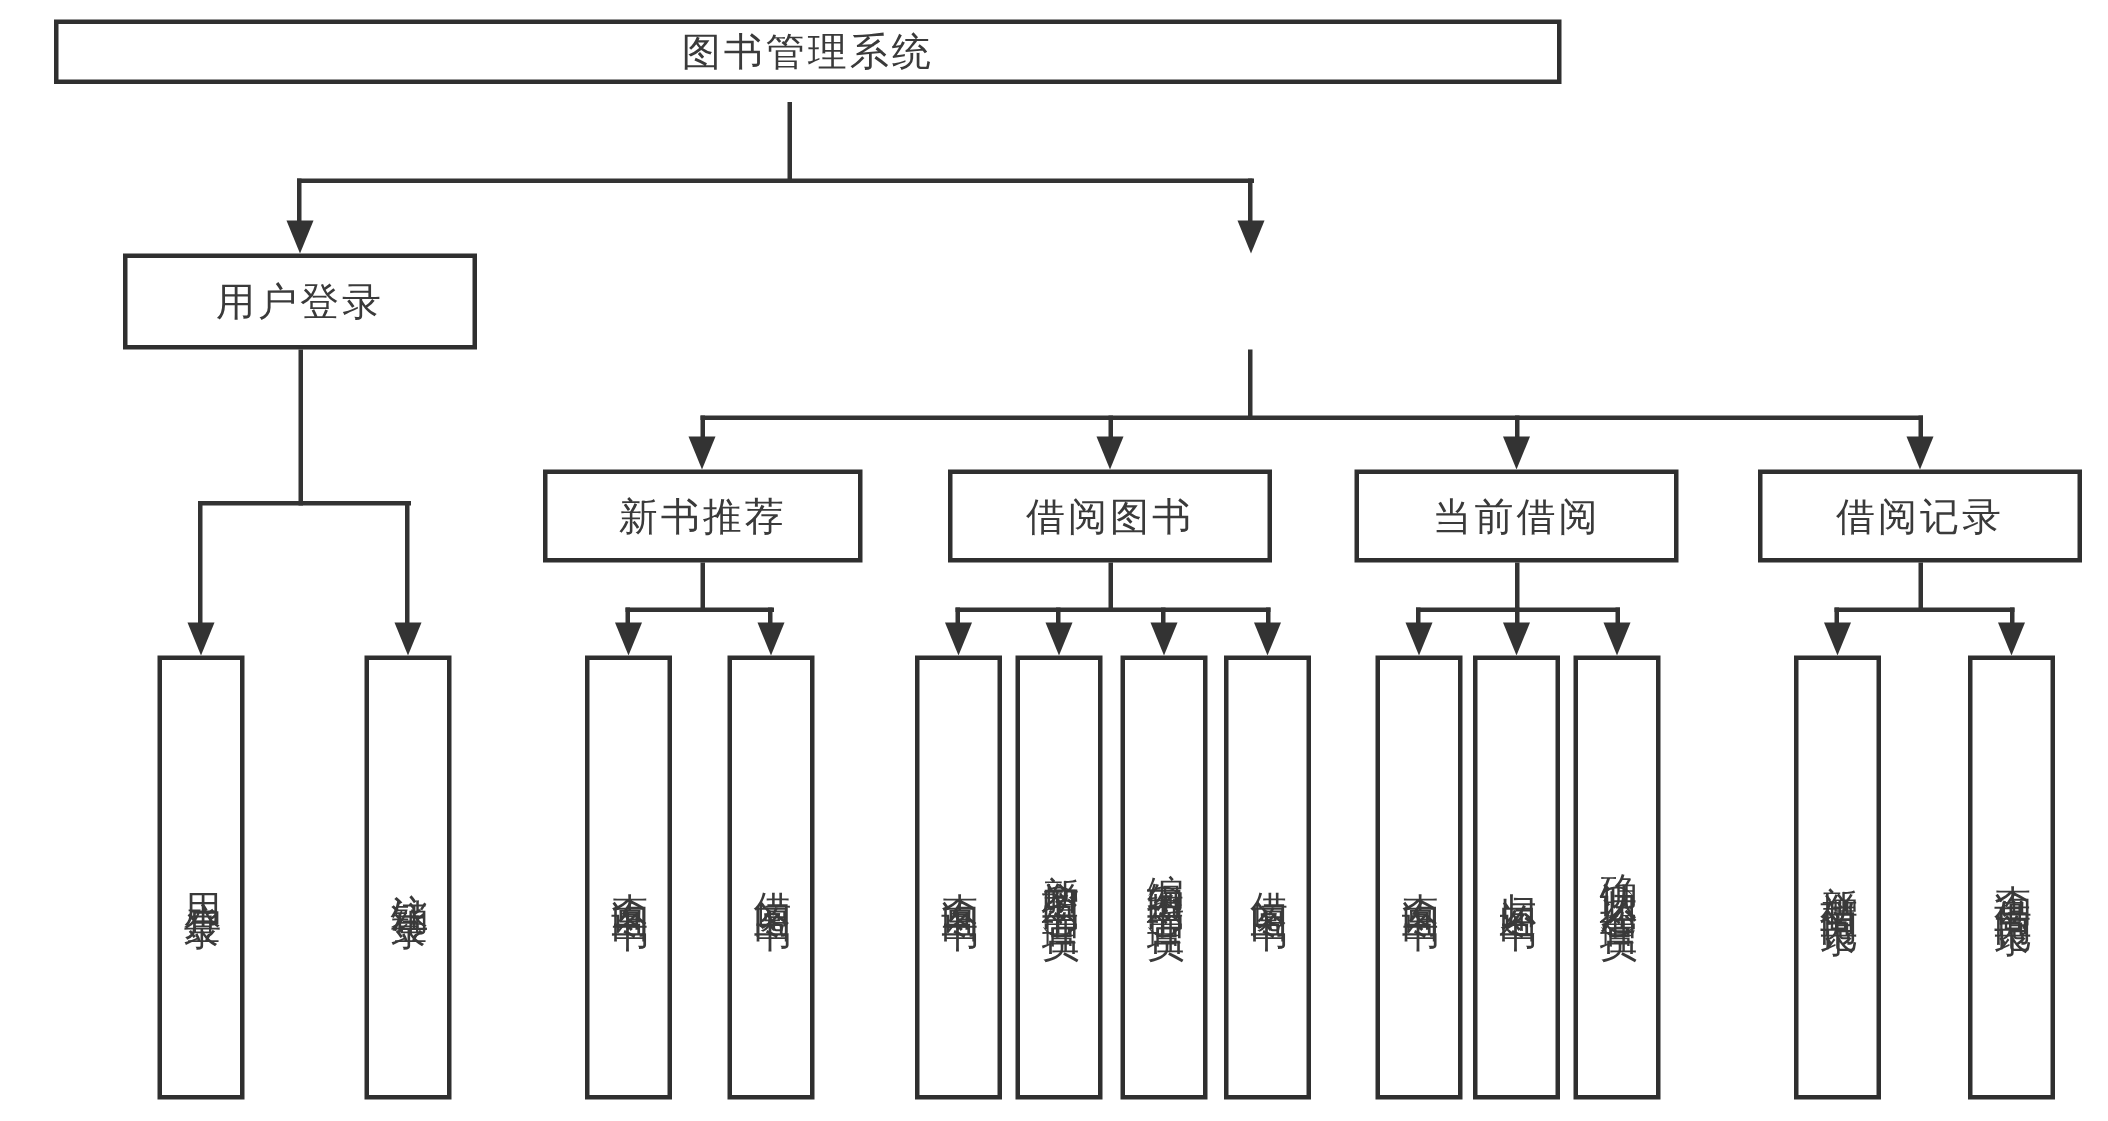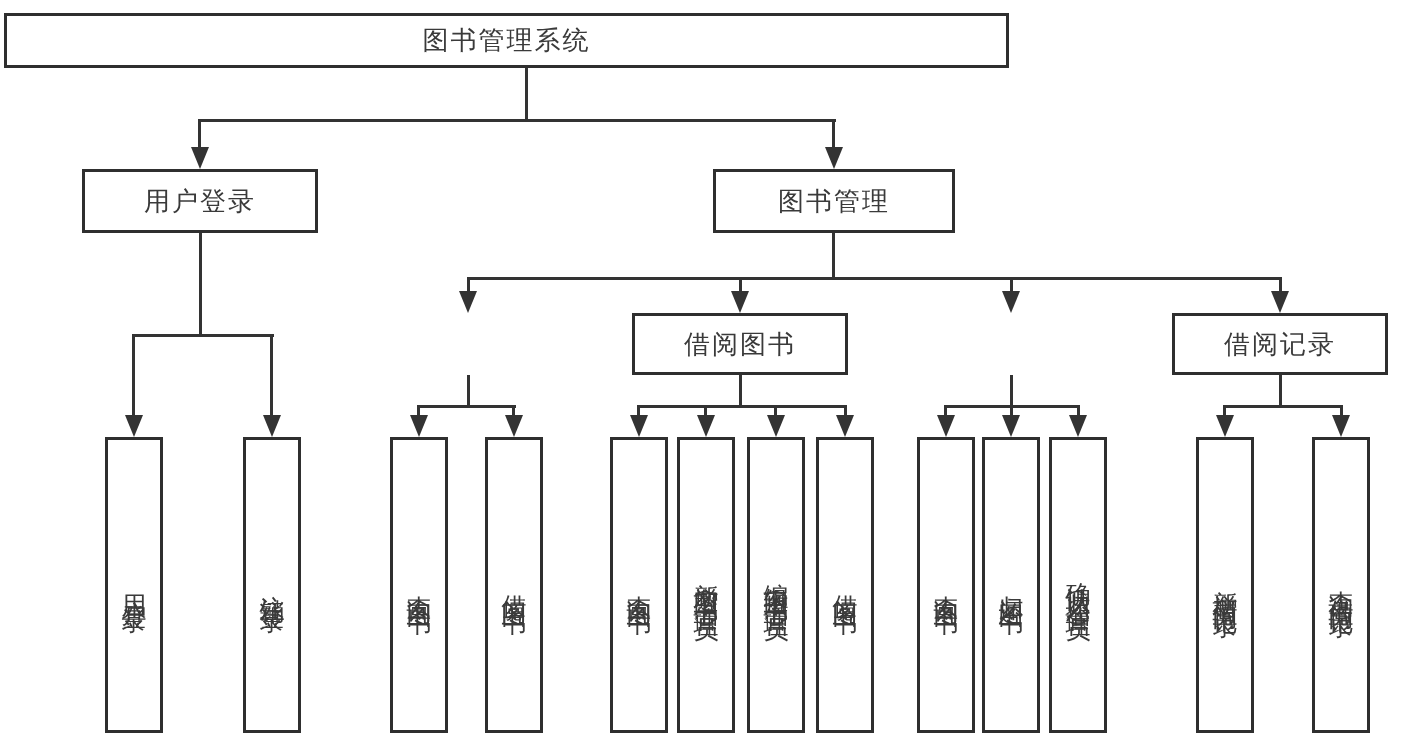--- a/index.html
+++ b/index.html
@@ -67,58 +67,61 @@
     opacity: 0.85;
     z-index: 10;
     white-space: nowrap;
   }
 </style>
 </head>
 <body>
 
 <div id="canvas">
 
-  <div class="box" style="left:4px; top:13px; width:1005px; height:55px;">
+  <div class="box" style="left:36px; top:13px; width:1005px; height:43px;">
     <span>图书管理系统</span>
   </div>
 
   <div class="vl" style="left:525px; top:68px; height:54px;"></div>
   <div class="hl" style="left:198px; top:119px; width:638px;"></div>
   <div class="vl" style="left:198px; top:119px; height:30px;"></div>
   <div class="ah" style="left:191px; top:147px;"></div>
   <div class="vl" style="left:832px; top:119px; height:30px;"></div>
   <div class="ah" style="left:825px; top:147px;"></div>
 
   <div class="box" style="left:82px; top:169px; width:236px; height:64px;">
     <span>用户登录</span>
-  </div>
-  <div class="box" style="left:713px; top:169px; width:242px; height:64px;">
-    <span>图书管理</span>
   </div>
 
   <div class="vl" style="left:199px; top:233px; height:104px;"></div>
   <div class="hl" style="left:132px; top:334px; width:142px;"></div>
   <div class="vl" style="left:132px; top:334px; height:82px;"></div>
   <div class="ah" style="left:125px; top:415px;"></div>
   <div class="vl" style="left:270px; top:334px; height:82px;"></div>
   <div class="ah" style="left:263px; top:415px;"></div>
 
   <div class="vl" style="left:832px; top:233px; height:46px;"></div>
   <div class="hl" style="left:467px; top:277px; width:815px;"></div>
   <div class="vl" style="left:467px; top:277px; height:16px;"></div>
   <div class="ah" style="left:459px; top:291px;"></div>
   <div class="vl" style="left:739px; top:277px; height:16px;"></div>
   <div class="ah" style="left:731px; top:291px;"></div>
   <div class="vl" style="left:1010px; top:277px; height:16px;"></div>
   <div class="ah" style="left:1002px; top:291px;"></div>
   <div class="vl" style="left:1279px; top:277px; height:16px;"></div>
   <div class="ah" style="left:1271px; top:291px;"></div>
 
+  <div class="box" style="left:362px; top:313px; width:213px; height:62px;">
+    <span>新书推荐</span>
+  </div>
   <div class="box" style="left:632px; top:313px; width:216px; height:62px;">
     <span>借阅图书</span>
+  </div>
+  <div class="box" style="left:903px; top:313px; width:216px; height:62px;">
+    <span>当前借阅</span>
   </div>
   <div class="box" style="left:1172px; top:313px; width:216px; height:62px;justify-content:center;">
     <span>借阅记录</span>
   </div>
 
   <div class="vl" style="left:467px; top:375px; height:33px;"></div>
   <div class="hl" style="left:417px; top:405px; width:99px;"></div>
   <div class="vl" style="left:417px; top:405px; height:12px;"></div>
   <div class="ah" style="left:410px; top:415px;"></div>
   <div class="vl" style="left:512px; top:405px; height:12px;"></div>

